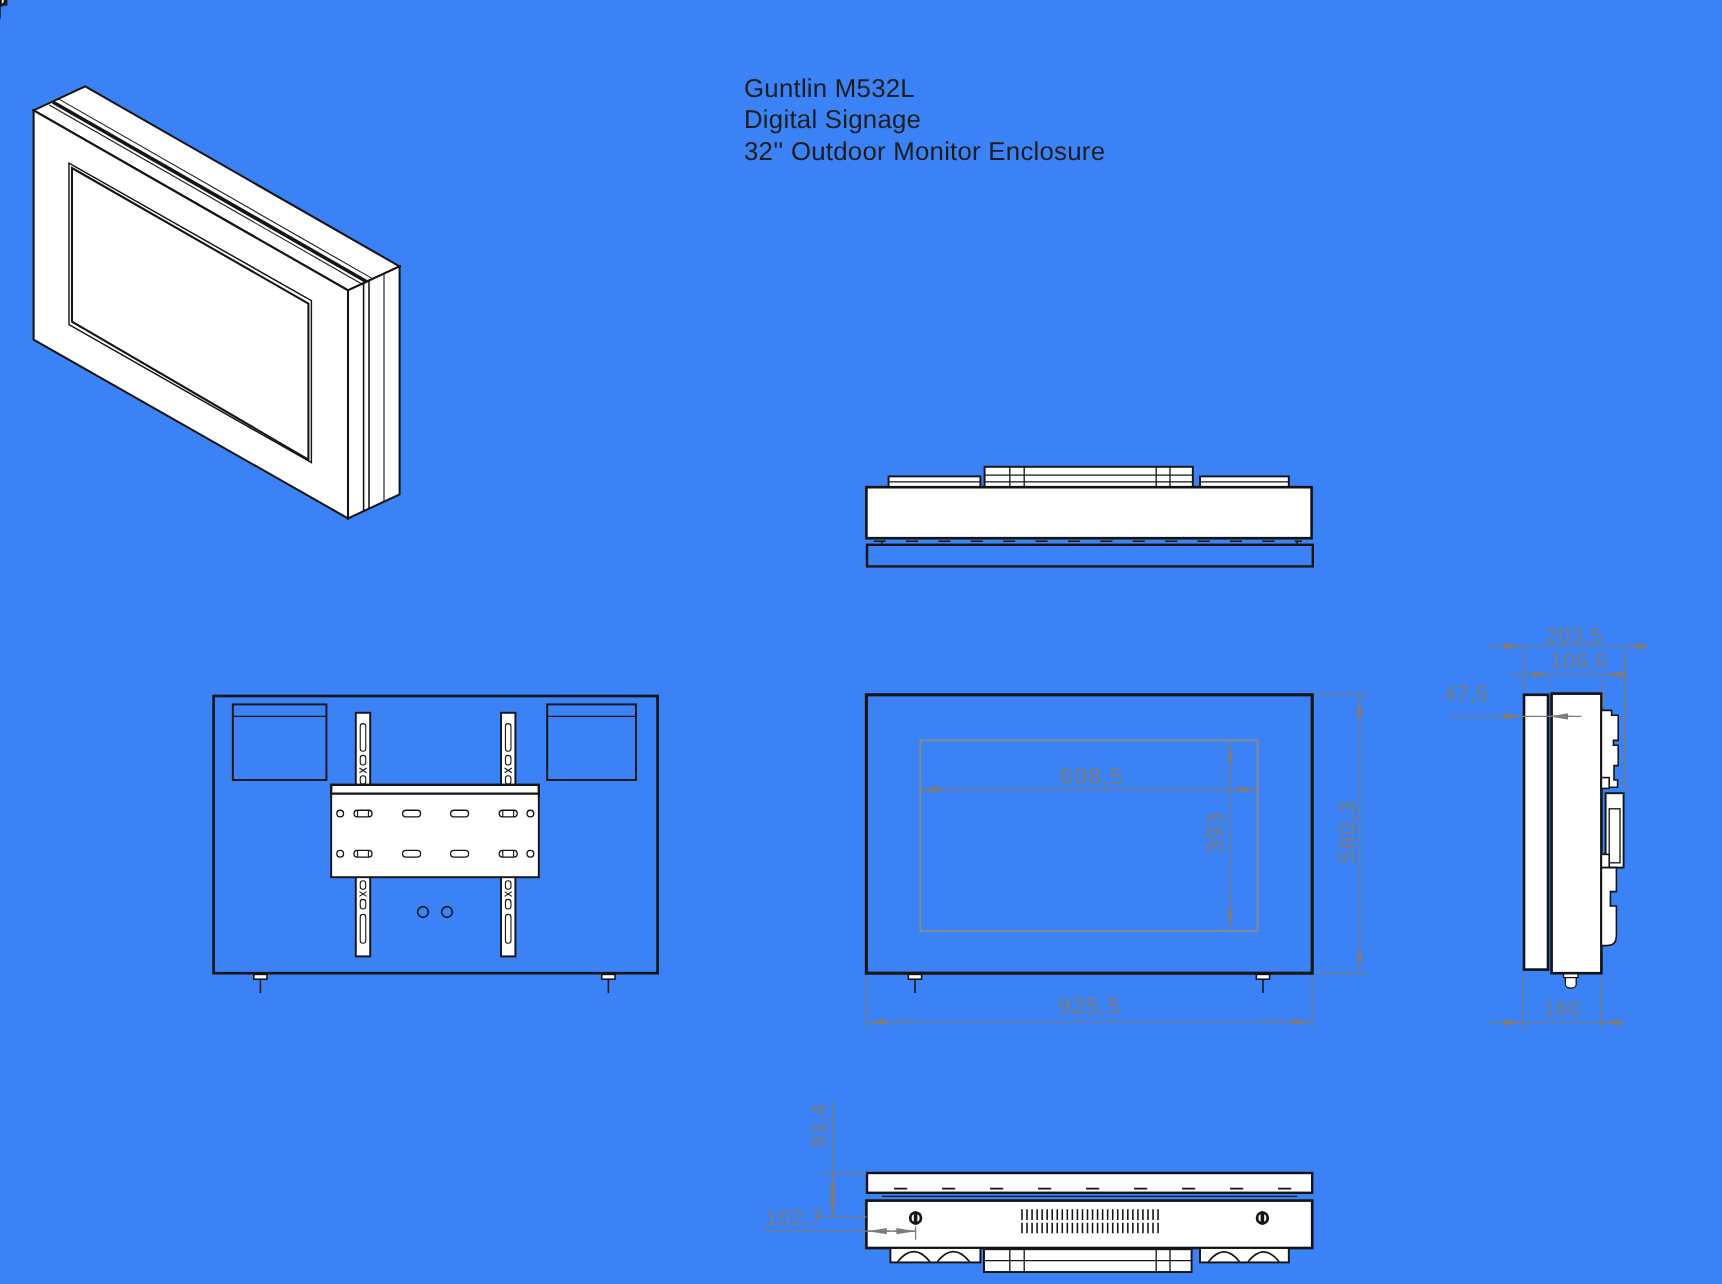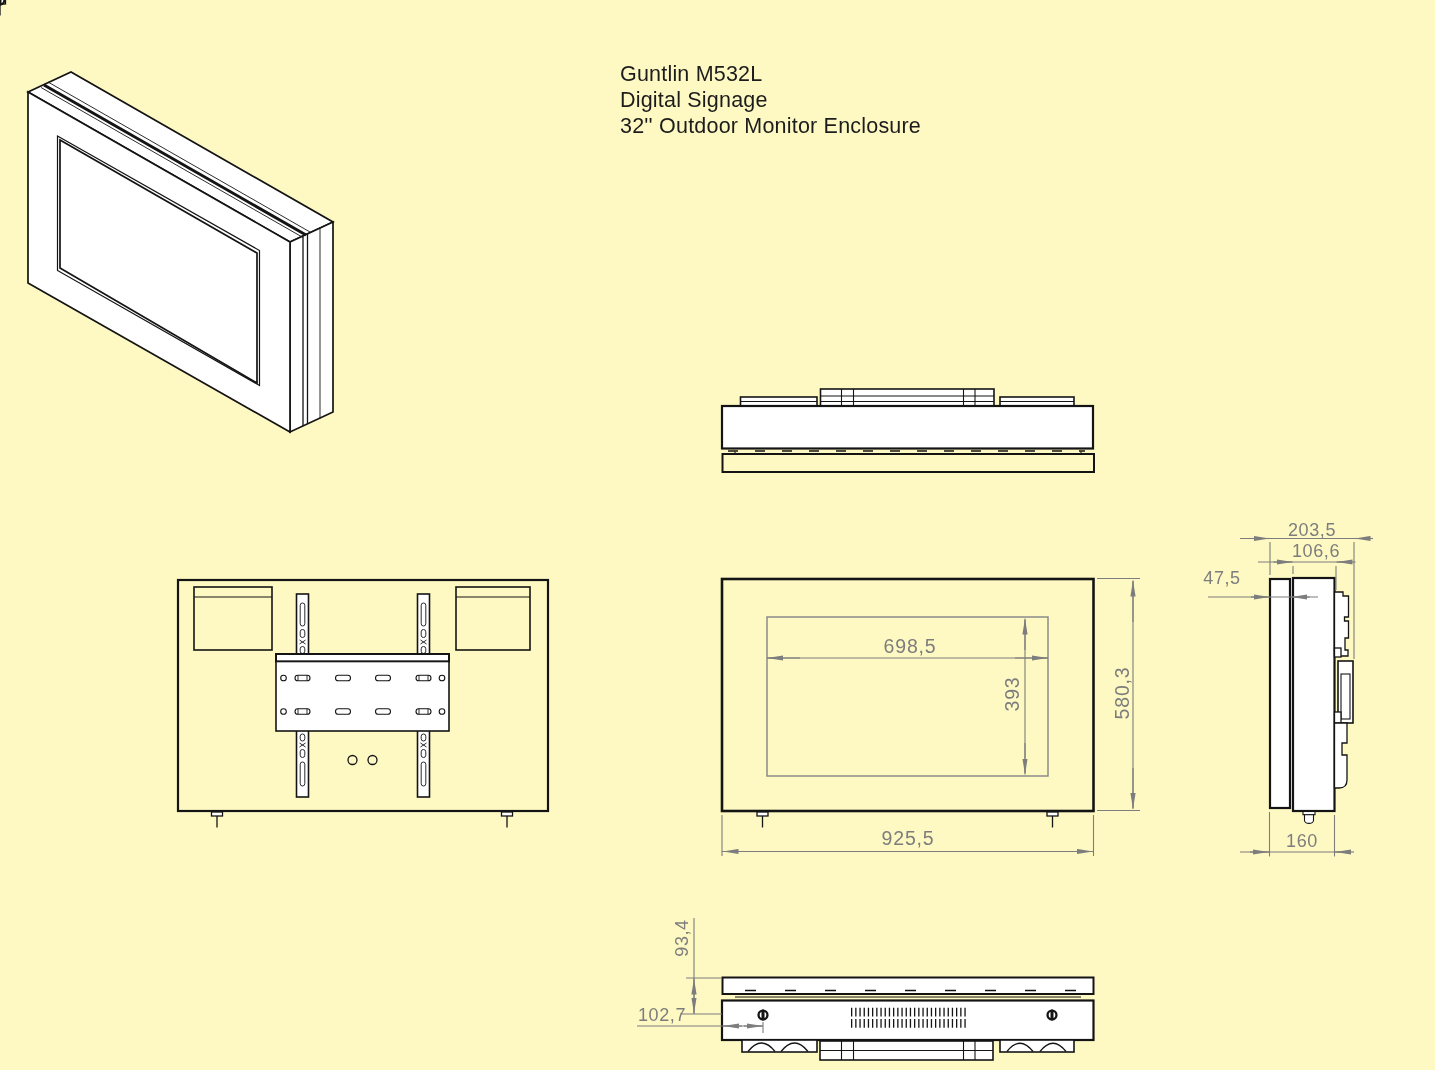--- a/index.html
+++ b/index.html
@@ -1,16 +1,16 @@
 <!DOCTYPE html>
 <html><head>
 <meta charset="utf-8">
 <style>
   html,body{margin:0;padding:0;background:#ffffff;}
-  .page{position:relative;width:1435px;height:1070px;background:#fef9c3;overflow:hidden;
+  .page{position:relative;width:1435px;height:1070px;background:#3b82f6;overflow:hidden;
         font-family:"Liberation Sans", sans-serif;}
   svg{display:block}
   
   .s26{stroke:#141414;stroke-width:2.6;fill:none}
   .s22{stroke:#141414;stroke-width:2.2;fill:none}
   .s20{stroke:#141414;stroke-width:2;fill:none}
   .s16{stroke:#141414;stroke-width:1.6;fill:none}
   .s13{stroke:#141414;stroke-width:1.3;fill:none}
   .s11{stroke:#141414;stroke-width:1.1;fill:none}
   .s09{stroke:#141414;stroke-width:0.9;fill:none}

